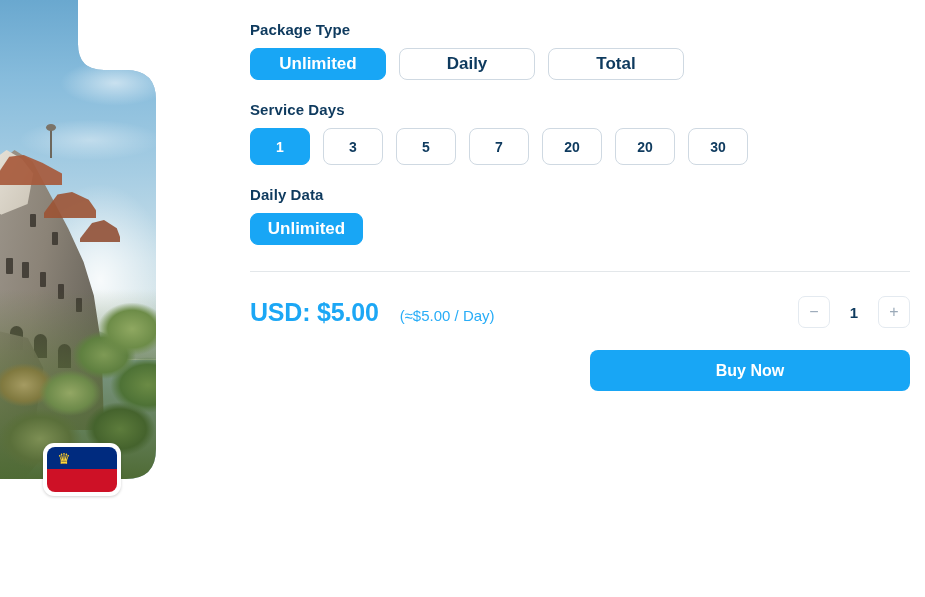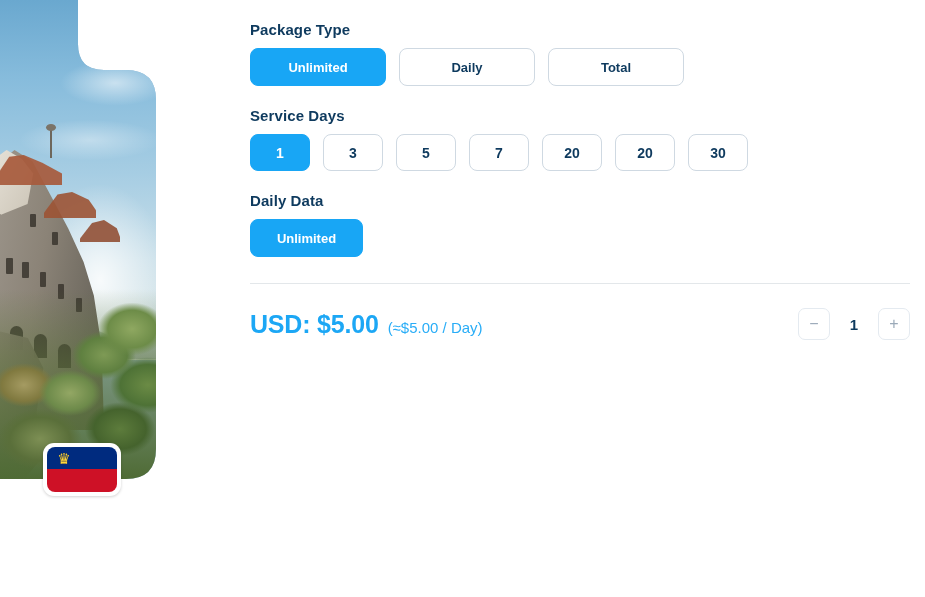--- a/index.html
+++ b/index.html
@@ -117,46 +117,46 @@
     color:#0E3A5E; text-align:center; letter-spacing:-.2px;
   }
   .section-label {
     font-size:15px; font-weight:700; color:#0E3A5E;
     margin-bottom:10px; letter-spacing:.1px;
   }
   .group { margin-top:21px; }
   .opt-row { display:flex; flex-wrap:wrap; gap:13px; }
 
   .opt {
-    min-width:136px; height:38px; padding:0 14px;
+    min-width:136px; height:32px; padding:0 14px;
     display:flex; align-items:center; justify-content:center;
     border:1px solid #cfd9e2; border-radius:8px;
     background:#fff; color:#0E3A5E;
-    font-size:13px; font-weight:600;
+    font-size:17px; font-weight:600;
     font-family:"Liberation Sans", sans-serif;
     cursor:pointer; user-select:none;
   }
   .opt.selected { background:#18A6F5; border-color:#18A6F5; color:#fff; font-weight:700; }
 
   .day {
     width:60px; min-width:60px; height:37px; padding:0;
     font-size:14px; font-weight:600;
   }
   .daily-data .opt { min-width:113px; }
 
   .divider {
     margin-top:26px; height:1px; background:#e3e7ea; width:660px;
   }
 
   
   .price-row {
     margin-top:24px; display:flex; align-items:center; justify-content:space-between;
     width:660px;
   }
-  .price-left { display:flex; align-items:baseline; gap:9px; }
+  .price-left { display:flex; align-items:baseline; gap:21px; }
   .price-main { font-size:25px; font-weight:700; color:#1CA7F5; letter-spacing:-.2px; }
   .price-sub  { font-size:15px; font-weight:400; color:#29ADF7; }
 
   .stepper { display:flex; align-items:center; gap:0; }
   .step-btn {
     width:32px; height:32px;
     display:flex; align-items:center; justify-content:center;
     border:1px solid #e4eaf0; border-radius:7px;
     background:#fff; color:#9aa9b8; font-size:16px; line-height:1;
     cursor:pointer; user-select:none;
@@ -258,15 +258,18 @@
         <span class="price-main">USD: $5.00</span>
         <span class="price-sub">(≈$5.00 / Day)</span>
       </div>
       <div class="stepper">
         <div class="step-btn">−</div>
         <div class="qty">1</div>
         <div class="step-btn">+</div>
       </div>
     </div>
 
+    <div class="buy-row">
+      <button class="buy-btn">Buy Now</button>
+    </div>
 
   </div>
 </div>
 
 </body></html>

